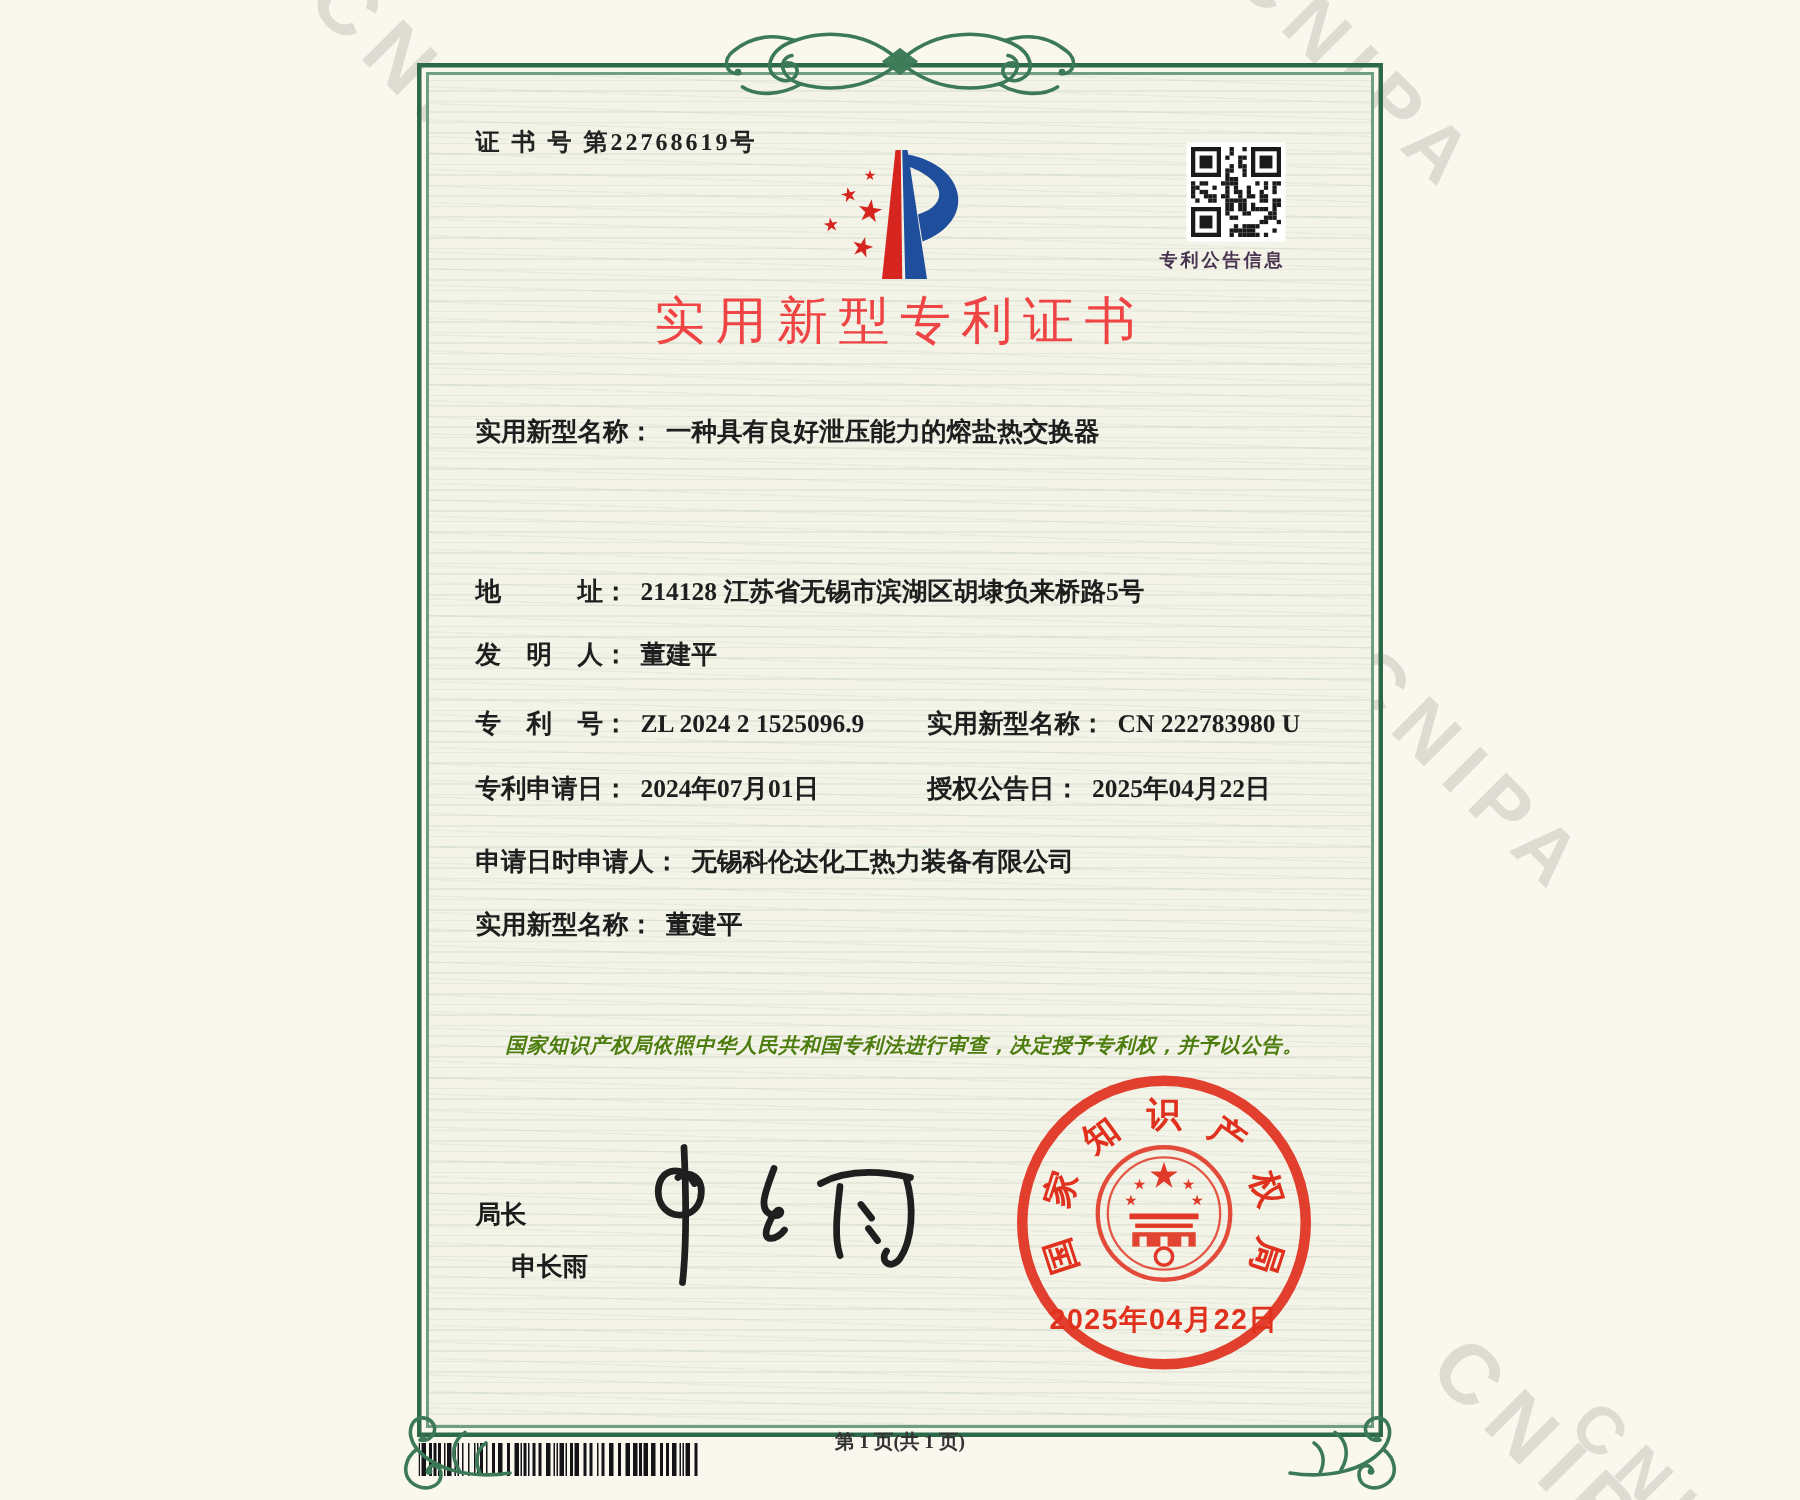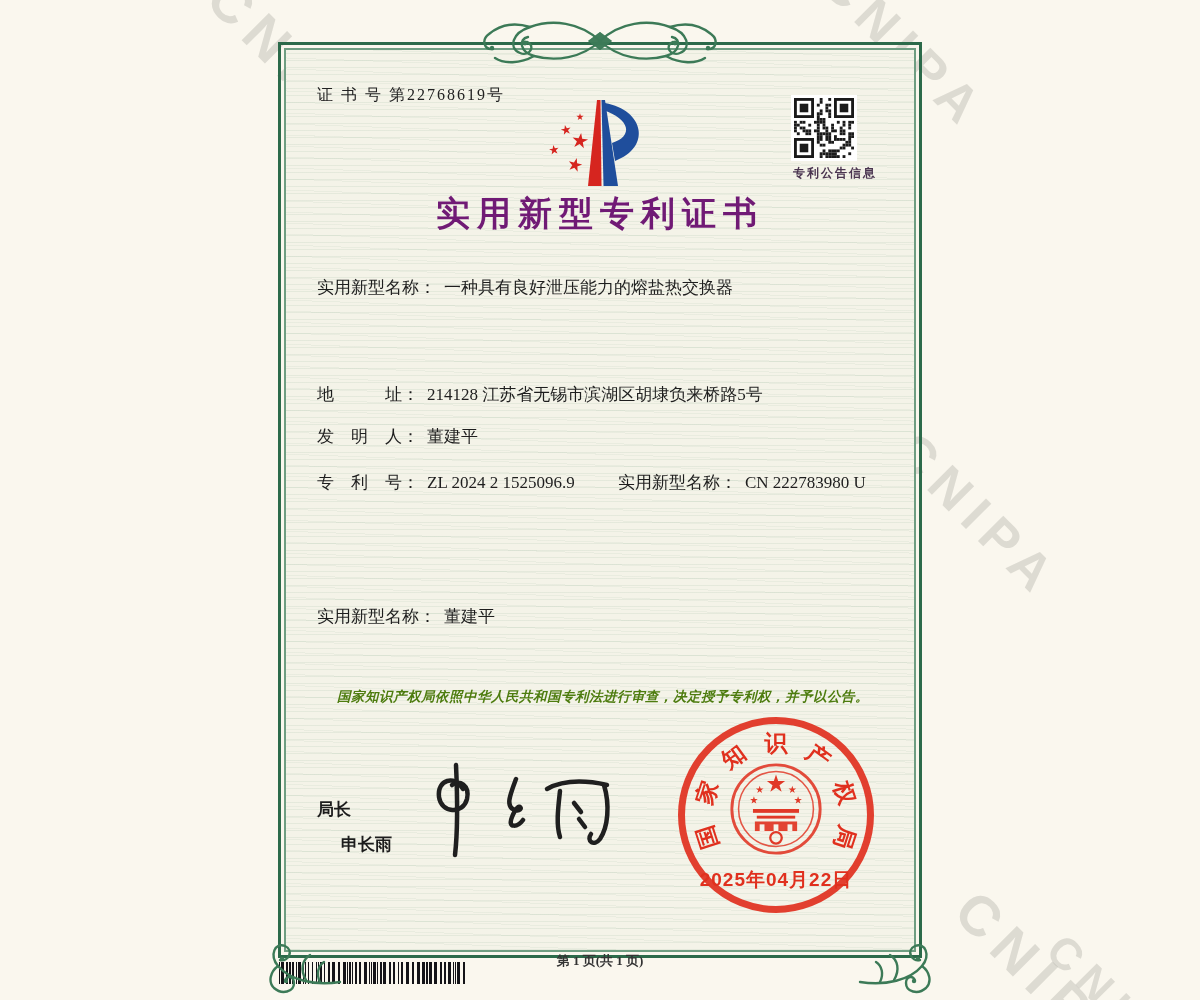--- a/index.html
+++ b/index.html
@@ -30,32 +30,32 @@
   }
   .frame-inner{
     position:absolute;inset:3px;border:2px solid var(--inner-green);
     background:
       repeating-linear-gradient(0deg, rgba(125,165,135,0.13) 0 1px, transparent 1px 7px),
       repeating-linear-gradient(2deg, rgba(125,165,135,0.09) 0 1px, transparent 1px 11px),
       #f4f3e8;
   }
   .frame > *{position:absolute;z-index:3;}
   
-  .cert-no{left:36px;top:40px;font-size:16px;font-weight:400;letter-spacing:2px;}
+  .cert-no{left:36px;top:40px;font-size:16px;font-weight:700;letter-spacing:2px;}
   .qr-box{left:510px;top:50px;width:66px;height:66px;background:#fff;padding:3px;}
   .qr-box svg{display:block;width:60px;height:60px;}
-  .qr-label{left:492px;top:120px;width:104px;text-align:right;font-size:12px;
+  .qr-label{left:492px;top:120px;width:104px;text-align:left;font-size:12px;
     font-weight:700;color:#4a3550;letter-spacing:2px;}
   .logo{left:257px;top:52px;width:130px;height:94px;}
   .title{
-    left:0;top:146px;width:100%;text-align:center;font-size:34px;font-weight:700;
-    letter-spacing:7px;color:#701a75;
-  }
-  
-  .row{position:absolute;left:36px;width:580px;font-size:17px;font-weight:400;
+    left:0;top:146px;width:100%;text-align:center;font-size:34px;font-weight:400;
+    letter-spacing:7px;color:#ef4444;
+  }
+  
+  .row{position:absolute;left:36px;width:580px;font-size:17px;font-weight:700;
     white-space:nowrap;color:#1e1e1e;}
   .row .lbl{display:inline-block;margin-right:8px;}
   .row .pair2{position:absolute;left:301px;top:0;}
   
   .decl{
     position:absolute;left:20px;top:638px;width:604px;text-align:center;
     font-size:13.5px;font-weight:700;font-style:italic;color:#4d7c0f;
     letter-spacing:0.5px;line-height:27px;
   }
   
@@ -264,20 +264,27 @@
     <div class="row" style="top:338px">
       <span class="lbl">地　　　址：</span><span class="val">214128 江苏省无锡市滨湖区胡埭负来桥路5号</span>
     </div>
     <div class="row" style="top:380px">
       <span class="lbl">发　明　人：</span><span class="val">董建平</span>
     </div>
     <div class="row" style="top:426px">
       <span class="lbl">专　利　号：</span><span class="val">ZL 2024 2 1525096.9</span>
       <span class="pair2"><span class="lbl">实用新型名称：</span><span class="val">CN 222783980 U</span></span>
     </div>
+    <div class="row" style="top:469px">
+      <span class="lbl">专利申请日：</span><span class="val">2024年07月01日</span>
+      <span class="pair2"><span class="lbl">授权公告日：</span><span class="val">2025年04月22日</span></span>
+    </div>
+    <div class="row" style="top:518px">
+      <span class="lbl">申请日时申请人：</span><span class="val">无锡科伦达化工热力装备有限公司</span>
+    </div>
     <div class="row" style="top:560px">
       <span class="lbl">实用新型名称：</span><span class="val">董建平</span>
     </div>
 
     <div class="decl">
       <div>国家知识产权局依照中华人民共和国专利法进行审查，决定授予专利权，并予以公告。</div>
     </div>
 
     <div class="signer t1">局长</div>
     <div class="signer t2">申长雨</div>

